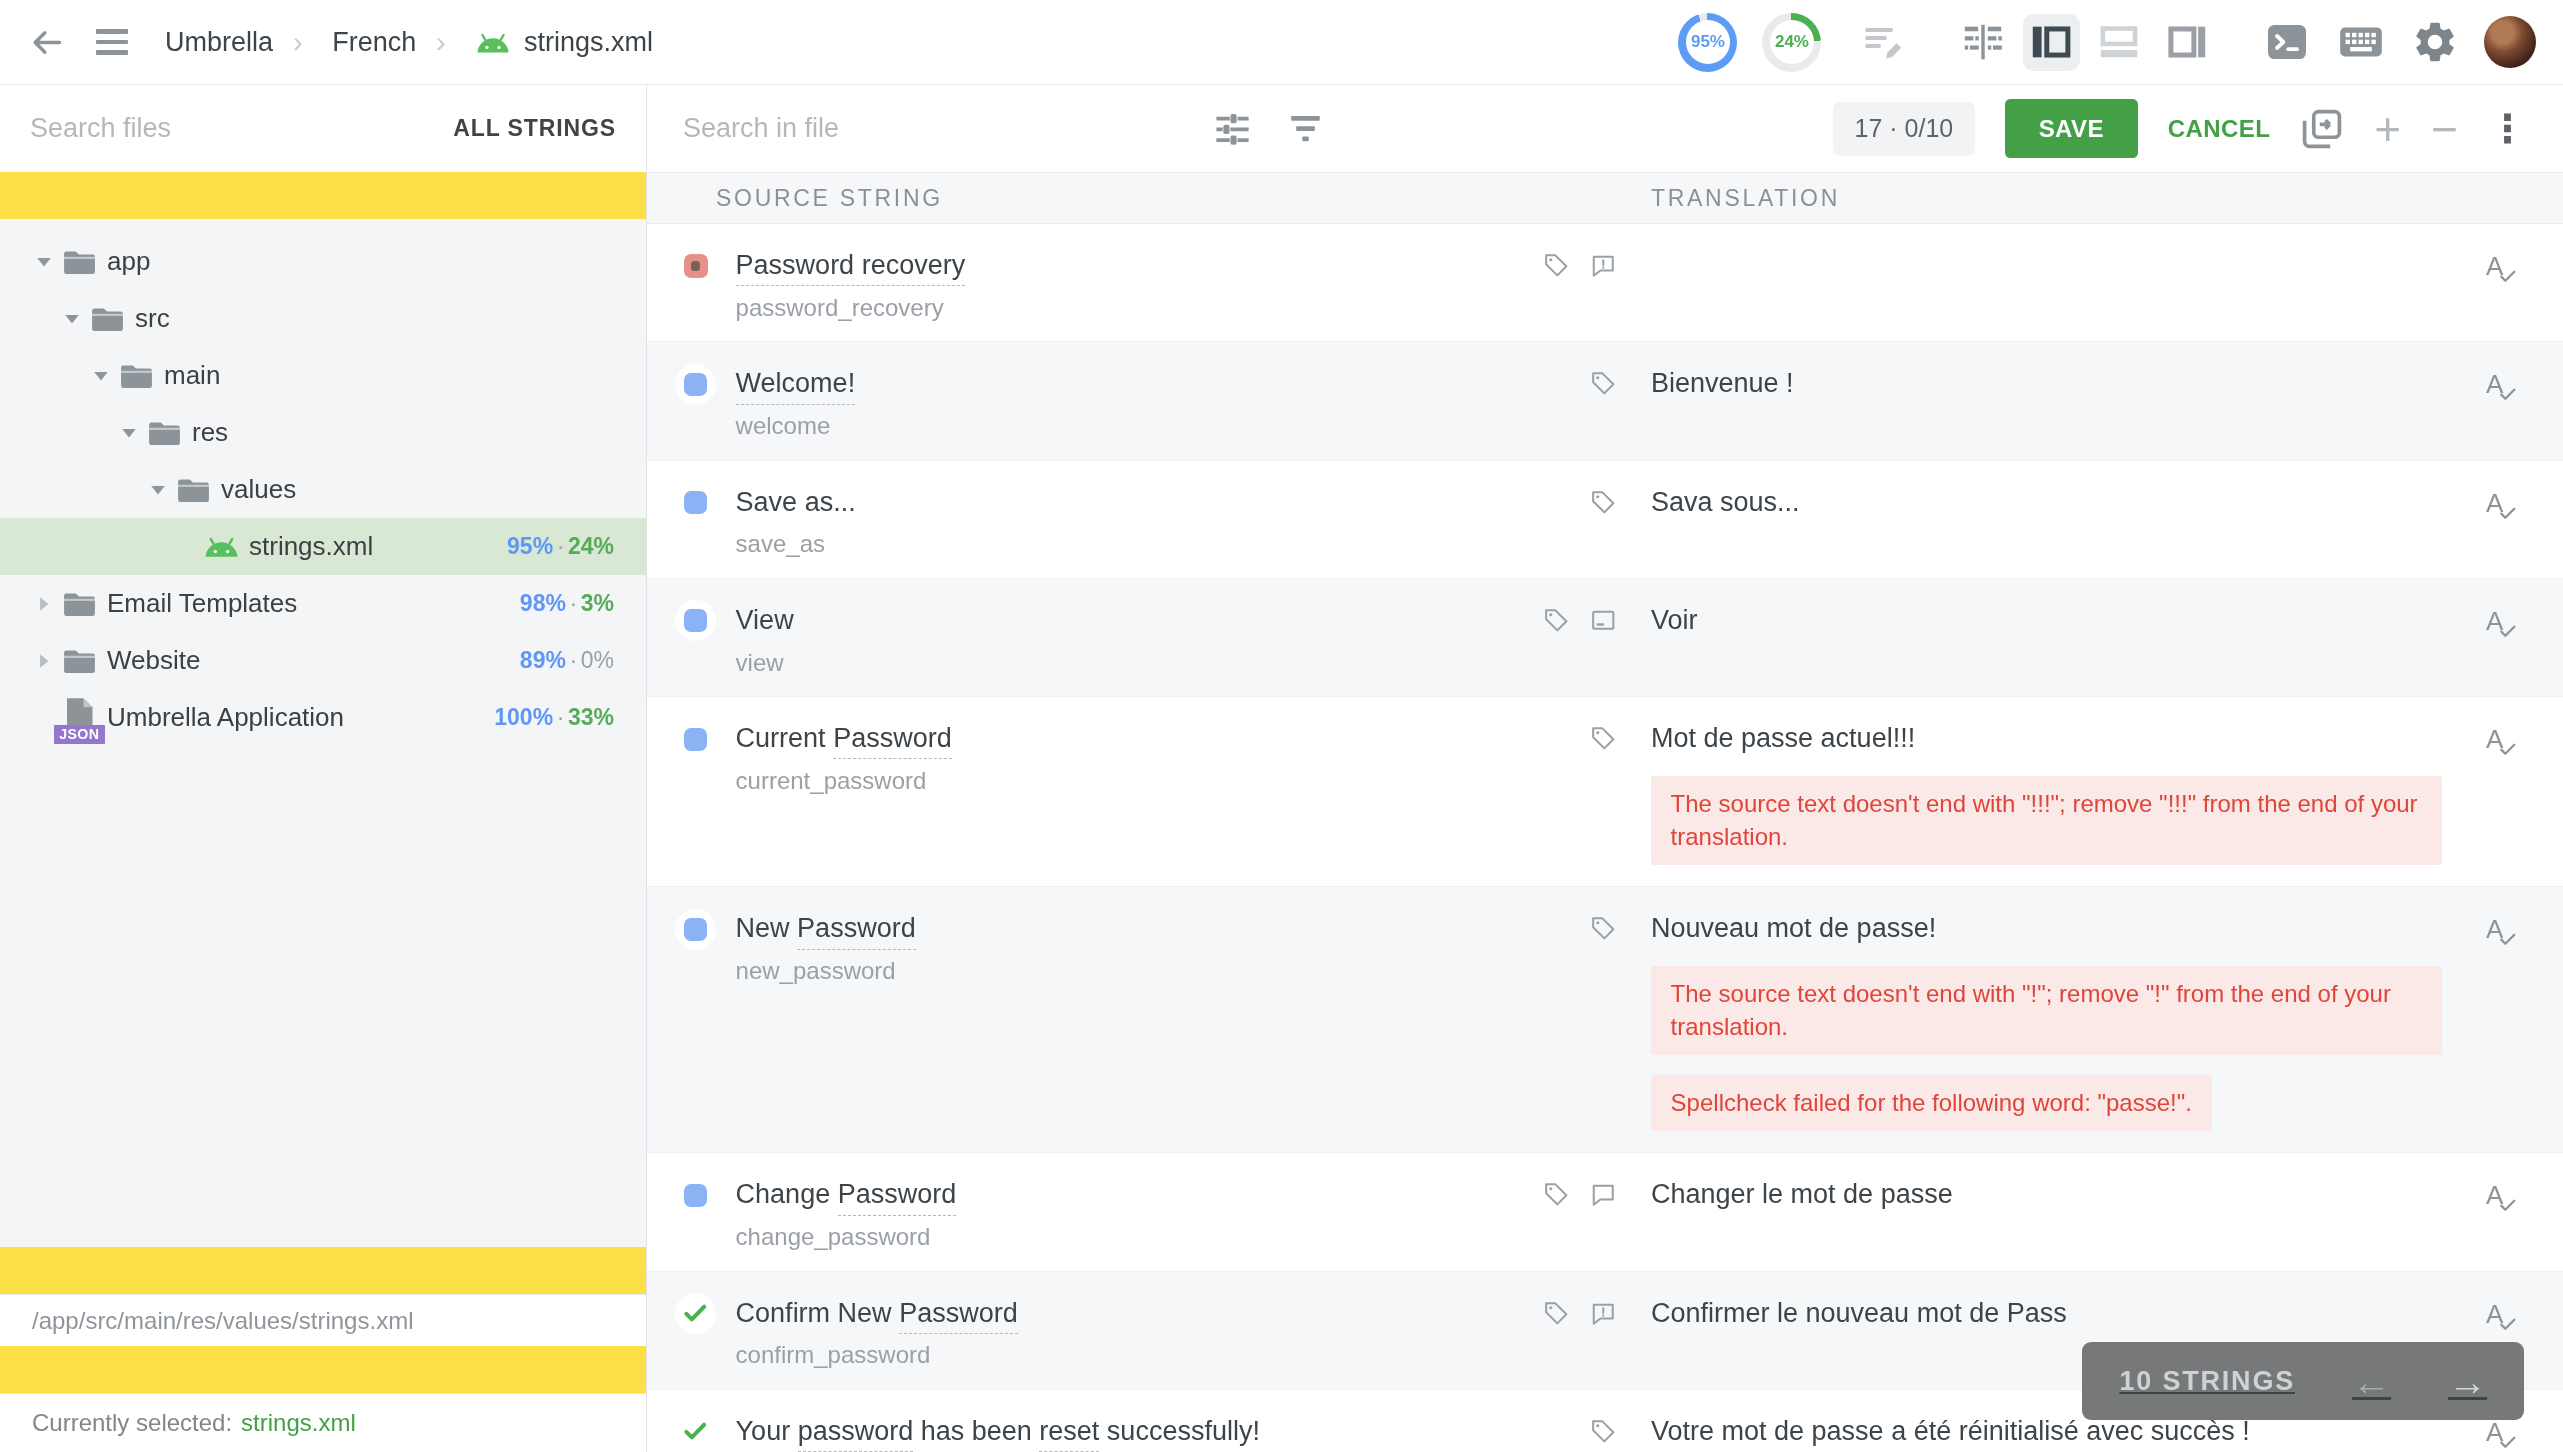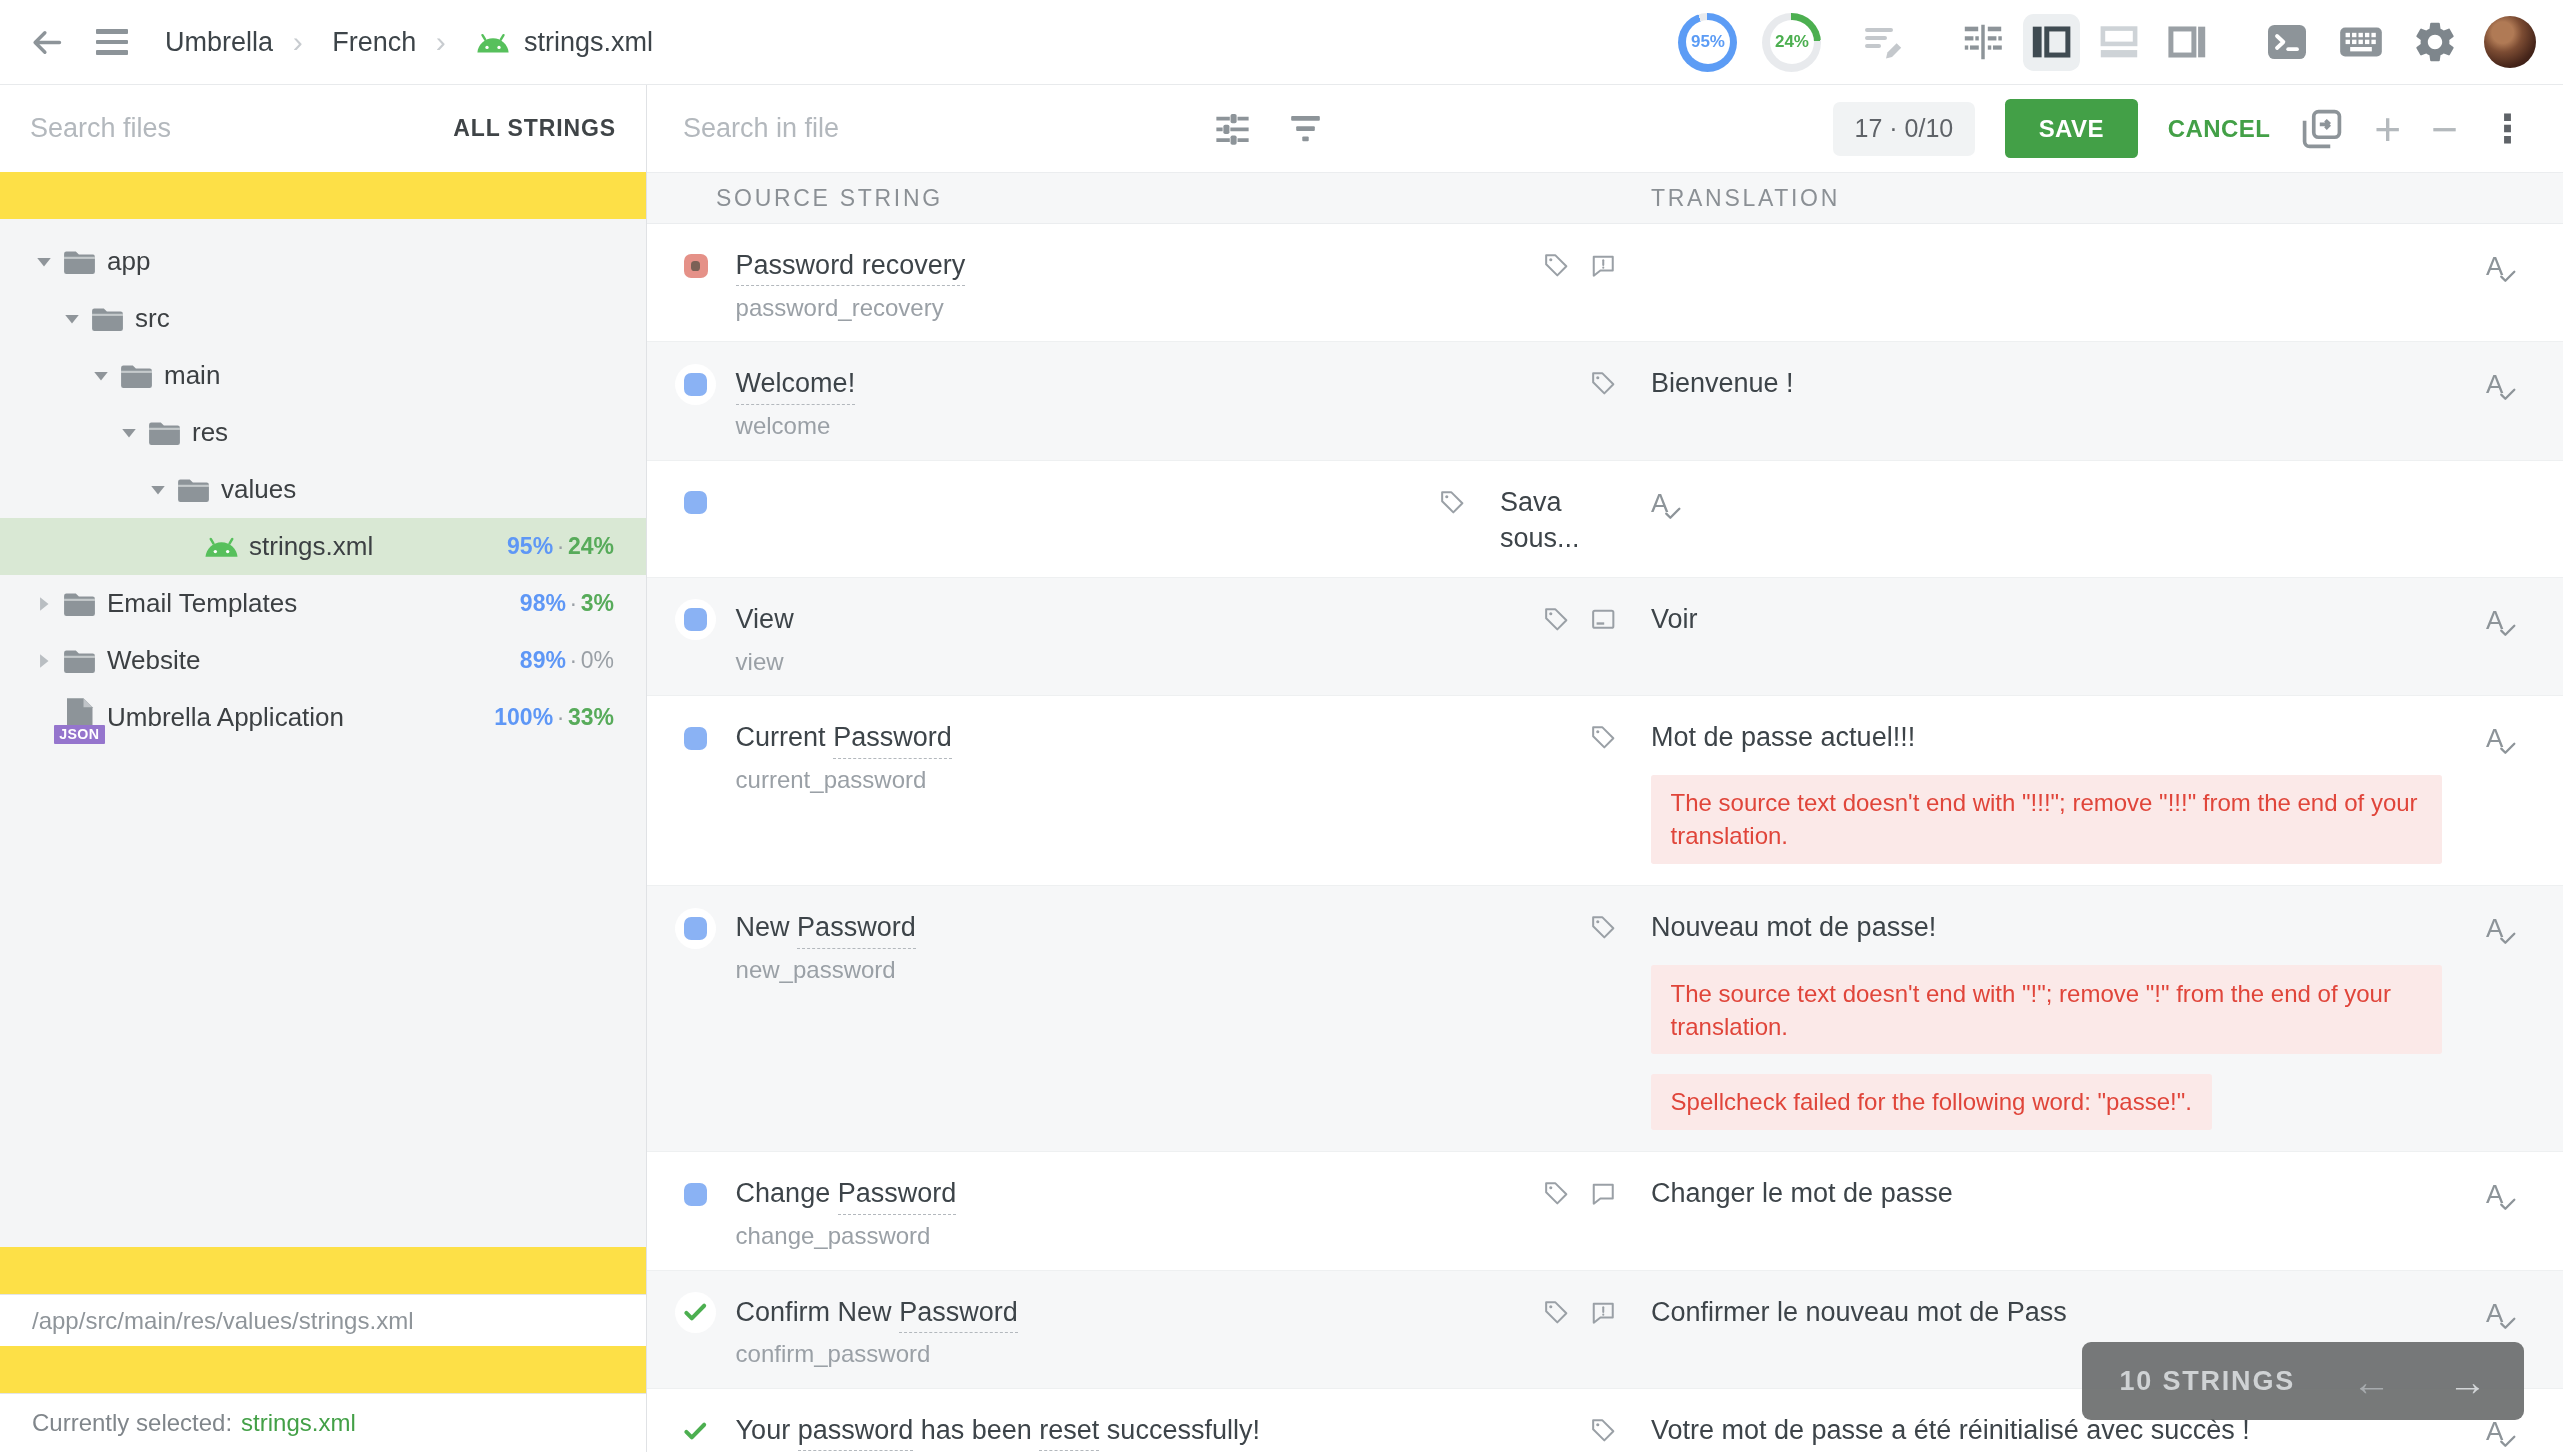--- a/index.html
+++ b/index.html
@@ -88,21 +88,21 @@
   .c-meta { display:flex; justify-content:flex-end; gap:18px; padding:27px 34px 0 0; align-items:flex-start; }
   .c-trans { padding:23px 44px 21.4px 0; }
   .trans-text { font-size:27px; line-height:36px; color:#3d4449; }
   .error { margin-top:19.6px; background:#fbe9e8; color:#e0453a; font-size:24px; line-height:33px;
            padding:11.6px 19.6px; border-radius:2.7px; }
   .error.fit { display:inline-block; }
   .c-check { padding-top:27px; }
   .achk { position:relative; font-size:26px; color:#8d9499; font-weight:500; display:inline-block; cursor:pointer; }
   .achk svg { position:absolute; right:-14.2px; bottom:-3.6px; }
   .pagination { position:absolute; right:39px; bottom:32px; background:rgba(100,102,103,0.88);
-                border-radius:9px; height:78px; display:flex; align-items:center; padding:16px 37px; gap:57px; }
+                border-radius:9px; height:78px; display:flex; align-items:center; padding:16px 37px; gap:57px;text-decoration:underline; }
   .pag-label { color:#cfd2d4; font-size:27px; font-weight:bold; letter-spacing:1.8px; }
   .pag-arrow { font-size:39px; cursor:pointer; line-height:1; }
   .pag-prev { color:#a7abae; }
   .pag-next { color:#d2d5d7; }
 </style>
 </head>
 <body>
 
 <div class="topbar">
   <div class="tb-left">
@@ -458,20 +458,24 @@
           <div class="c-check"><span class="achk">A<svg width="19.6" height="19.6" viewBox="0 0 24 24" fill="none" stroke="#8d9499" stroke-width="2.8" stroke-linecap="round" stroke-linejoin="round">
                 <path d="M4 13l5 5L20 7"></path>
               </svg></span></div>
         </div>
         <div class="row">
           <div class="c-status">
             <span class="pill">
               <span class="st-blue"></span>
             </span>
           </div>
+          <div class="c-source">
+            <div class="src-line"><span>Save as...</span></div>
+            <div class="skey">save_as</div>
+          </div>
           <div class="c-meta">
             <svg width="28.5" height="28.5" viewBox="0 0 24 24" fill="none" stroke="#9aa0a6" stroke-width="1.7" stroke-linejoin="round">
               <path d="M3.5 3.5h7.6l9.4 9.4-7.6 7.6-9.4-9.4z"></path>
               <circle cx="7.4" cy="7.4" r="1.3" fill="#9aa0a6" stroke="none"></circle>
             </svg>
           </div>
           <div class="c-trans">
             <div class="trans-text">Sava sous...</div>
           </div>
           <div class="c-check"><span class="achk">A<svg width="19.6" height="19.6" viewBox="0 0 24 24" fill="none" stroke="#8d9499" stroke-width="2.8" stroke-linecap="round" stroke-linejoin="round">

